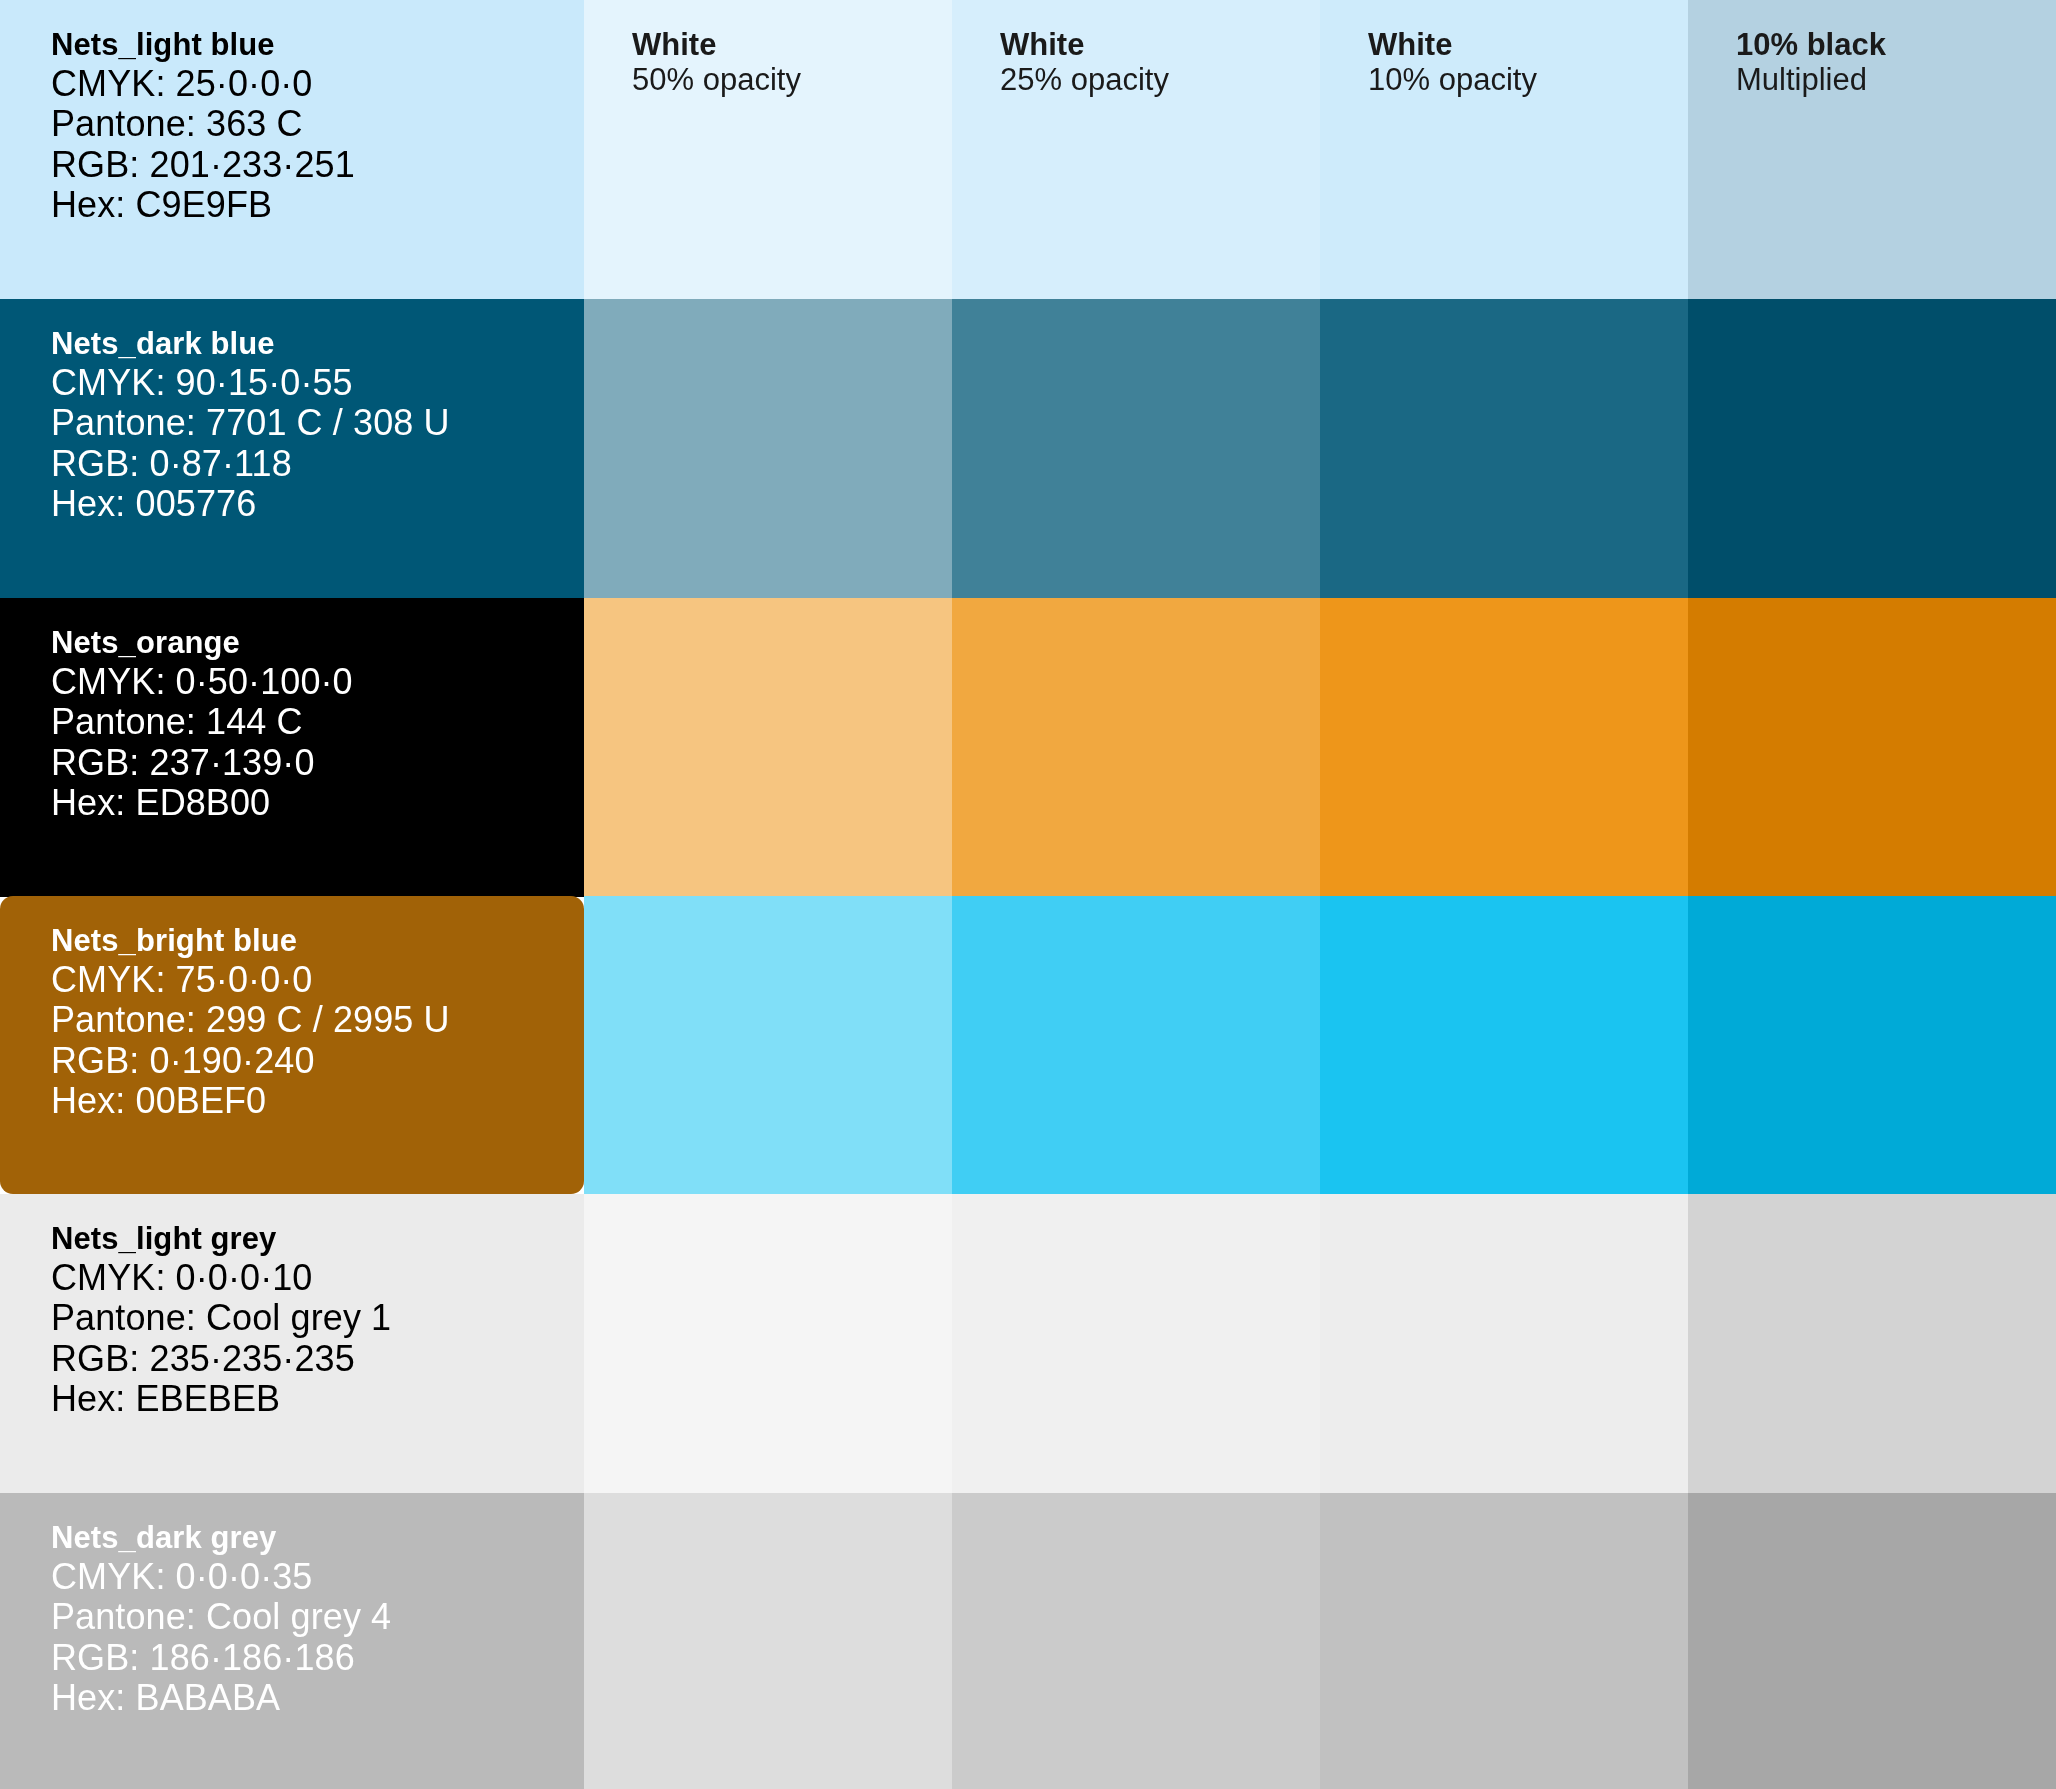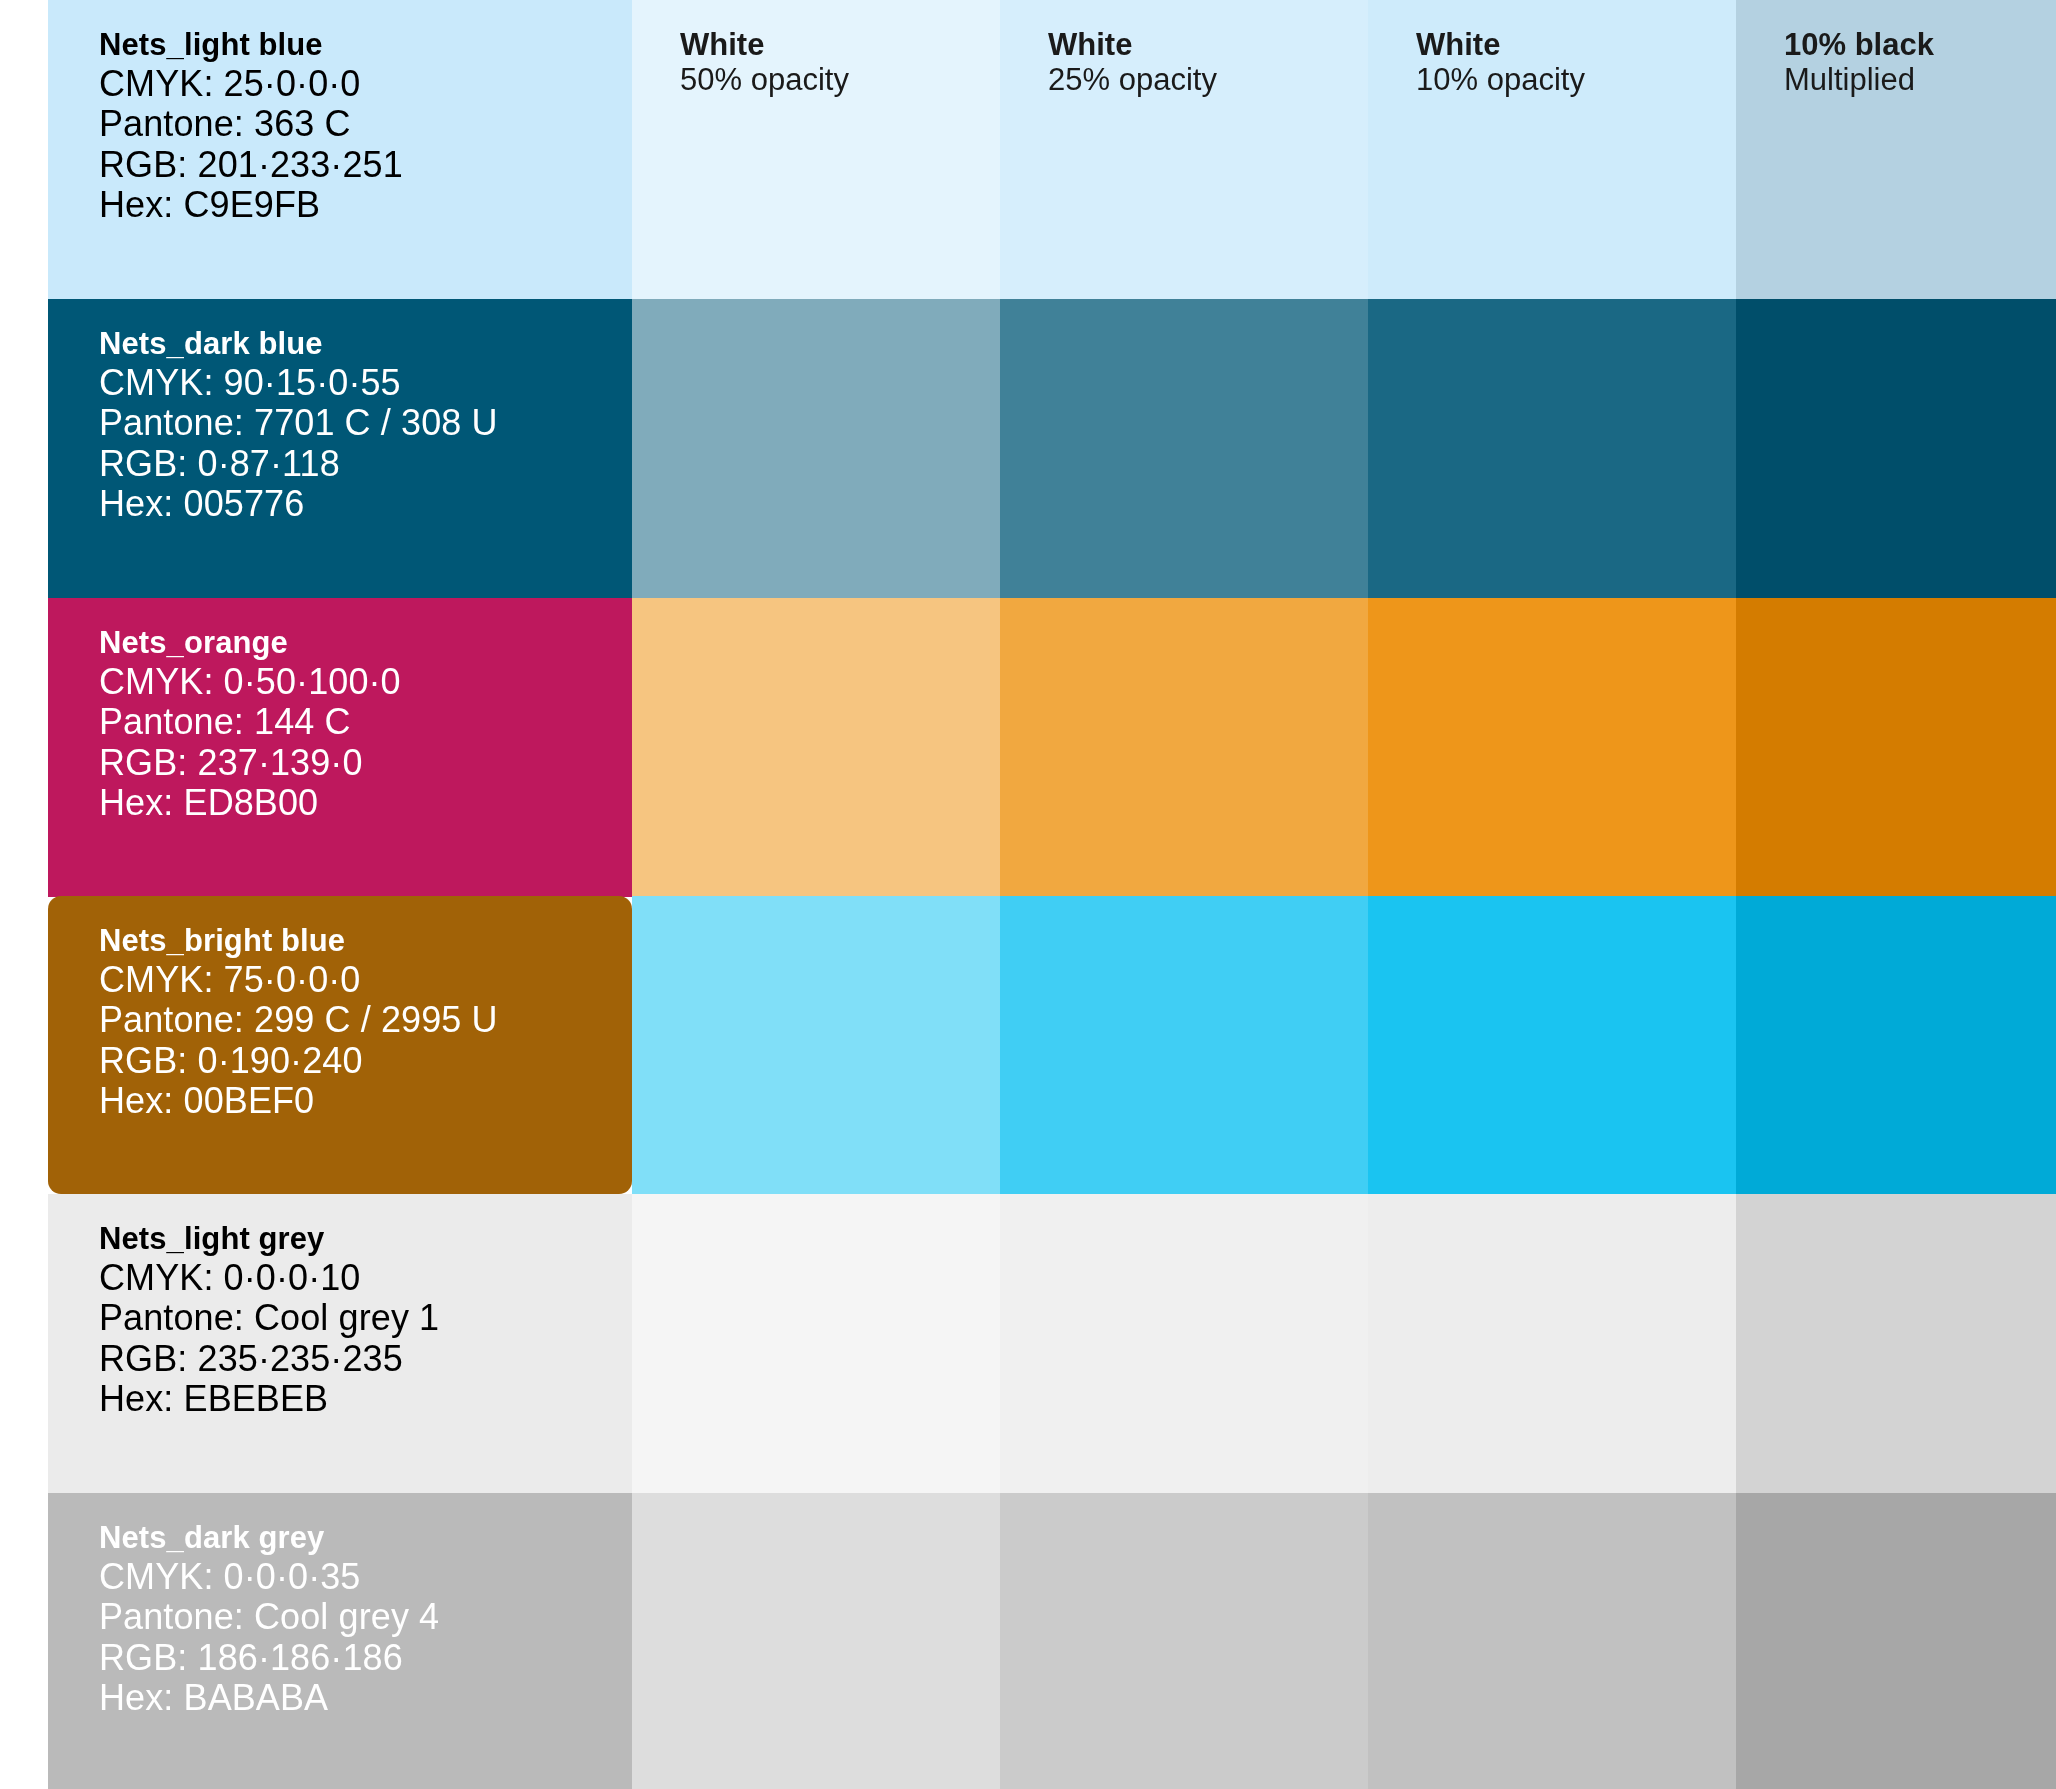--- a/index.html
+++ b/index.html
@@ -19,21 +19,20 @@
     overflow: hidden;
     background: #ffffff;
   }
 
   
   .row {
     position: absolute;
     left: 0;
     width: 2009px;
     display: flex;
-    margin-left: 48px;
   }
 
   .swatch-main {
     position: relative;
     width: 584px;
     flex: 0 0 584px;
     height: 100%;
     box-sizing: border-box;
   }
 
@@ -165,21 +164,21 @@
         <div class="overlay op25"></div>
       </div>
       <div class="tint" style="background: rgb(0, 87, 118);">
         <div class="overlay op10"></div>
       </div>
       <div class="tint last" style="background: rgb(0, 87, 118);">
         <div class="overlay mult10"></div>
       </div>
     </div>
     <div class="row" style="top: 598px; height: 299px;">
-      <div class="swatch-main" style="background: #be185d;">
+      <div class="swatch-main" style="background: #000000;">
         <div class="specs text-light">
           <div class="name">Nets_orange</div>
           <div class="line">CMYK: 0·50·100·0</div>
           <div class="line">Pantone: 144 C</div>
           <div class="line">RGB: 237·139·0</div>
           <div class="line">Hex: ED8B00</div>
         </div>
       </div>
       <div class="tint" style="background: rgb(237, 139, 0);">
         <div class="overlay op50"></div>

